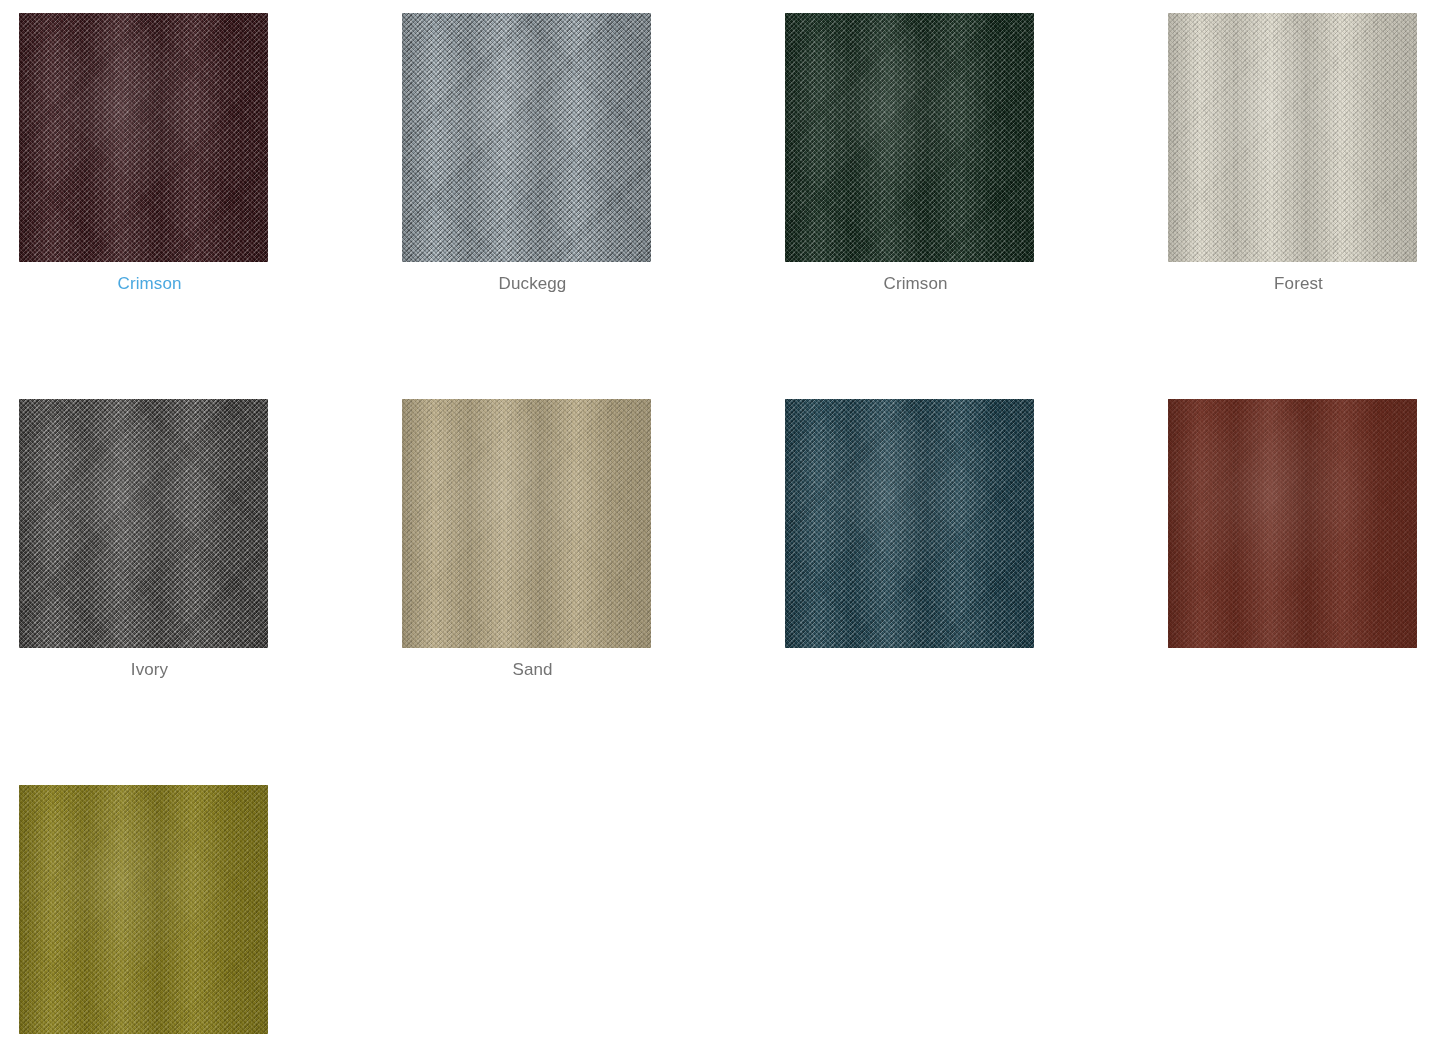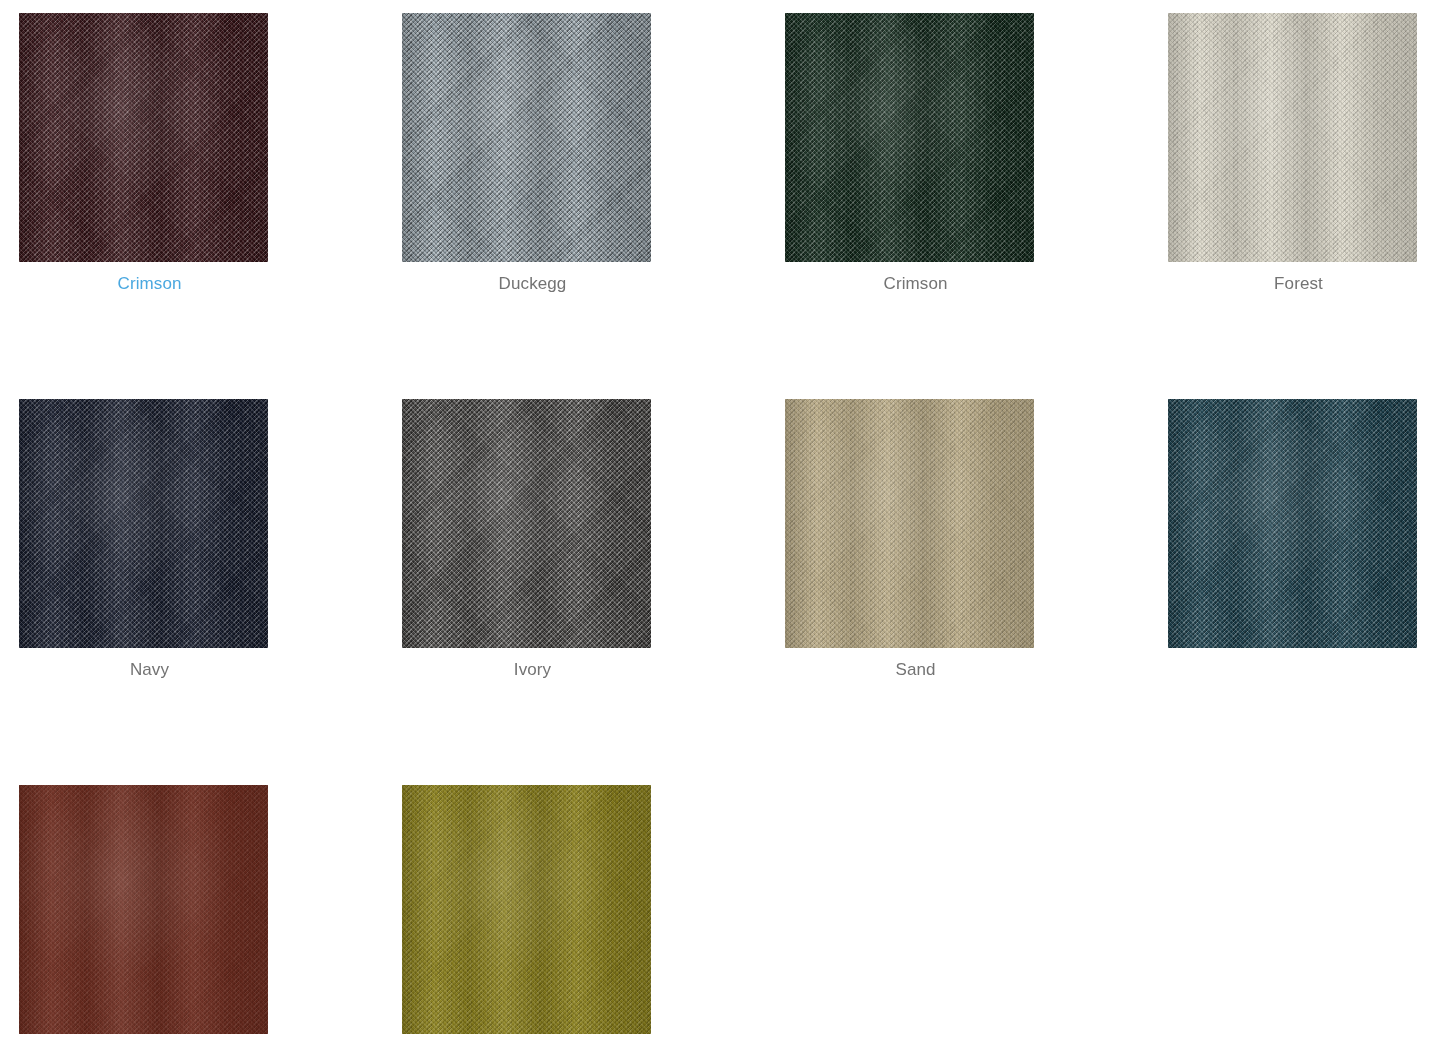--- a/index.html
+++ b/index.html
@@ -180,29 +180,20 @@
     <div class="swatch-cell">
       <div class="swatch-tile" data-weave="soft" style="background-color: rgb(222, 218, 203);">
         <div class="weave-warp"></div>
         <div class="weave-chevron"></div>
         <div class="weave-chevron-b"></div>
         <div class="weave-shade"></div>
       </div>
       <span class="swatch-label">Forest</span>
     </div>
     <div class="swatch-cell">
-      <div class="swatch-tile" data-weave="medium" style="background-color: rgb(22, 28, 46);">
-        <div class="weave-warp"></div>
-        <div class="weave-chevron"></div>
-        <div class="weave-chevron-b"></div>
-        <div class="weave-shade"></div>
-      </div>
-      <span class="swatch-label">Navy</span>
-    </div>
-    <div class="swatch-cell">
       <div class="swatch-tile" data-weave="strong" style="background-color: rgb(74, 72, 70);">
         <div class="weave-warp"></div>
         <div class="weave-chevron"></div>
         <div class="weave-chevron-b"></div>
         <div class="weave-shade"></div>
       </div>
       <span class="swatch-label">Ivory</span>
     </div>
     <div class="swatch-cell">
       <div class="swatch-tile" data-weave="soft" style="background-color: rgb(189, 174, 136);">

